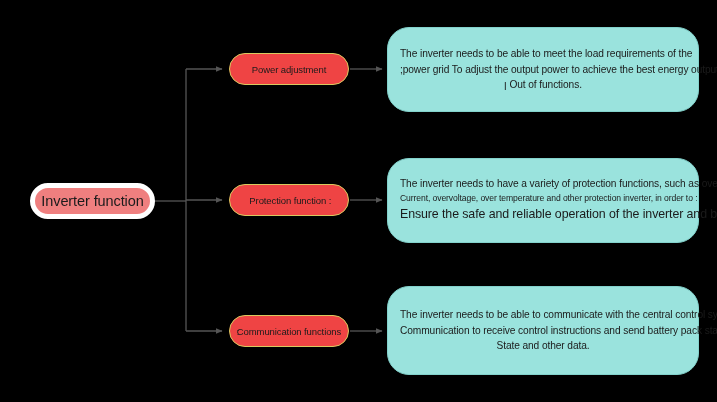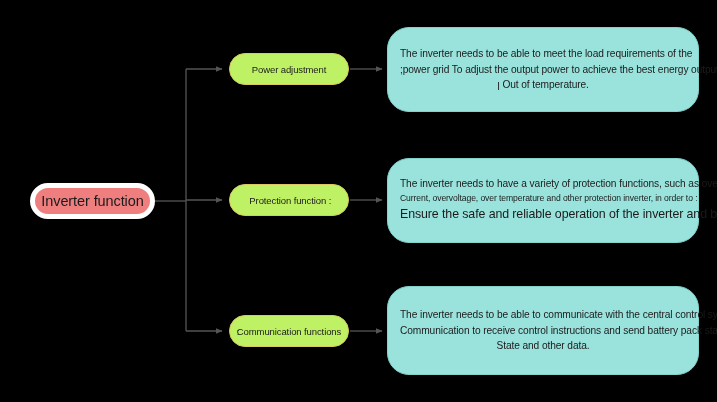--- a/index.html
+++ b/index.html
@@ -51,21 +51,21 @@
     background: #ef7f7f;
     border: 5px solid #ffffff;
     border-radius: 18px;
     font-size: 14.5px;
   }
 
   
   .node-mid {
     width: 120px;
     height: 32px;
-    background: #bef264;
+    background: #ef4444;
     border: 1px solid #d9c95f;
     border-radius: 16px;
     font-size: 9.5px;
     left: 229px;
   }
   .node-mid.m1 { top: 53px; }
   .node-mid.m2 { top: 184px; }
   .node-mid.m3 { top: 315px; }
 
   
@@ -130,21 +130,21 @@
     <span>Protection function  ׃</span>
   </div>
 
   <div class="node node-mid m3">
     <span>׃Communication functions</span>
   </div>
 
   <div class="node node-leaf l1">
     <span class="leaf-line sz-md">The inverter needs to be able to meet the load requirements of the</span>
     <span class="leaf-line sz-md">;power grid To adjust the output power to achieve the best energy output ן</span>
-    <span class="leaf-line sz-md">ן Out of temperature.</span>
+    <span class="leaf-line sz-md">ן Out of functions.</span>
   </div>
 
   <div class="node node-leaf l2">
     <span class="leaf-line sz-md">The inverter needs to have a variety of protection functions, such as over</span>
     <span class="leaf-line sz-sm">Current, overvoltage, over temperature and other protection inverter, in order to  ׃</span>
     <span class="leaf-line sz-lg">Ensure the safe and reliable operation of the inverter and battery pack.</span>
   </div>
 
   <div class="node node-leaf l3">
     <span class="leaf-line sz-md">The inverter needs to be able to communicate with the central control system</span>

